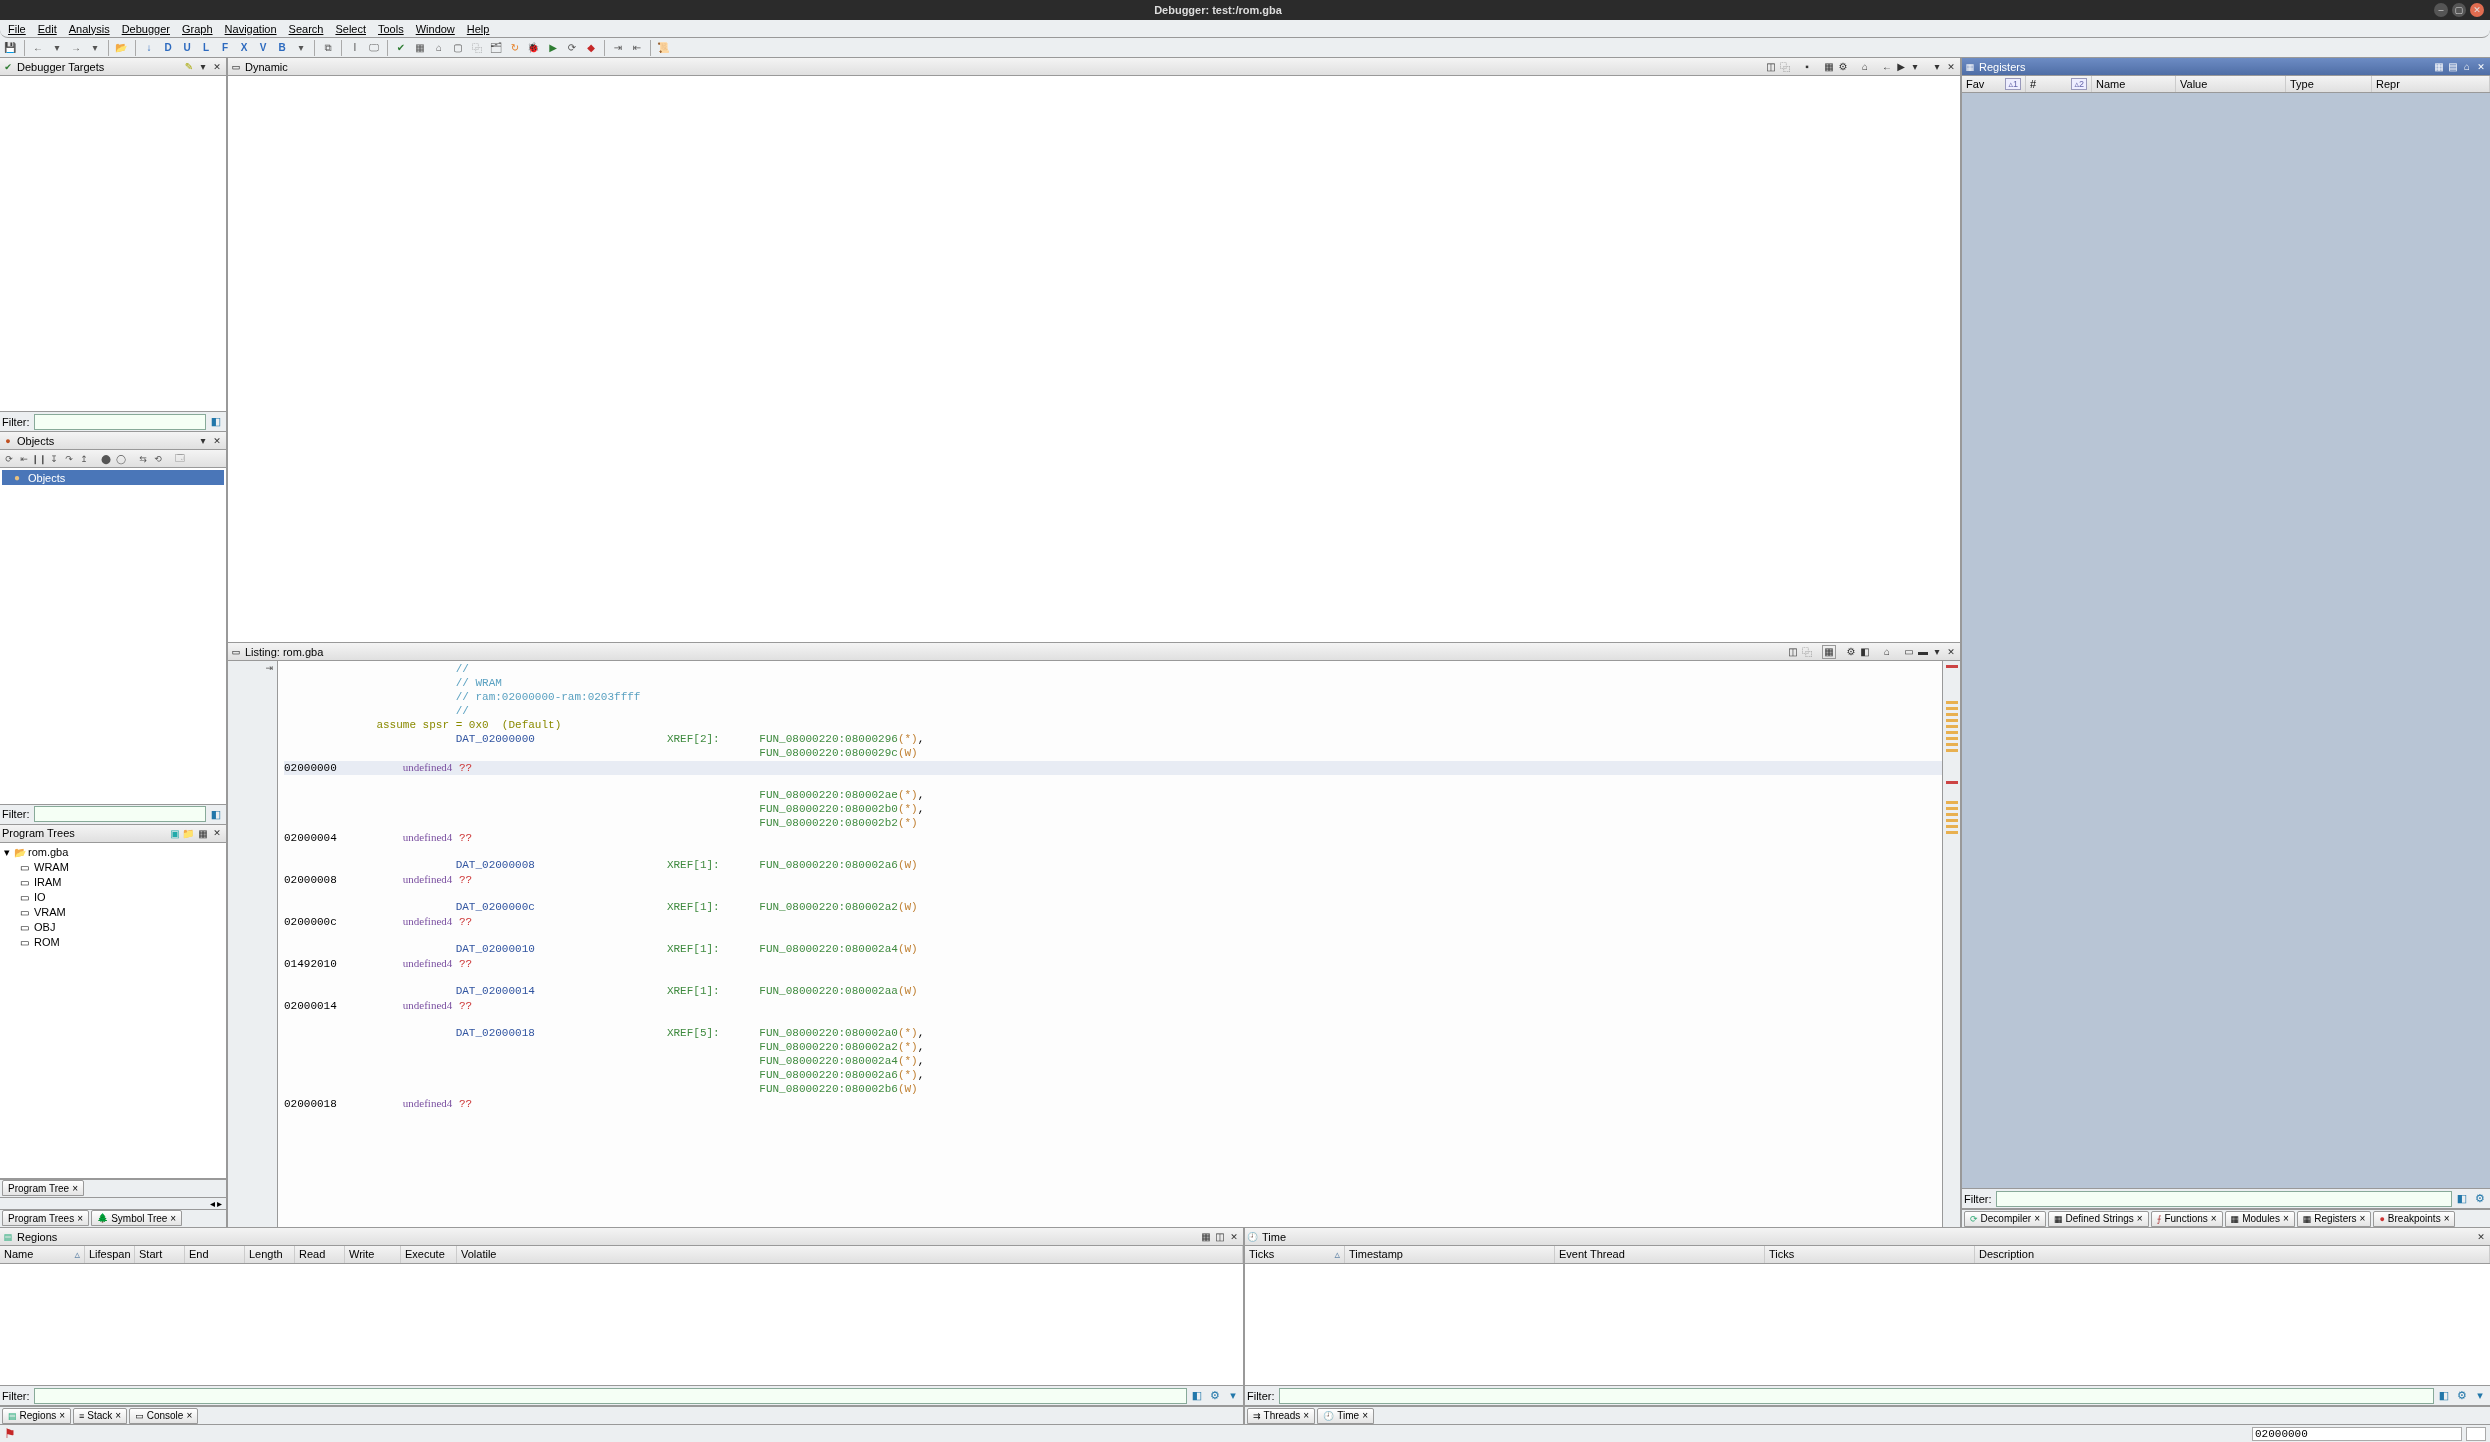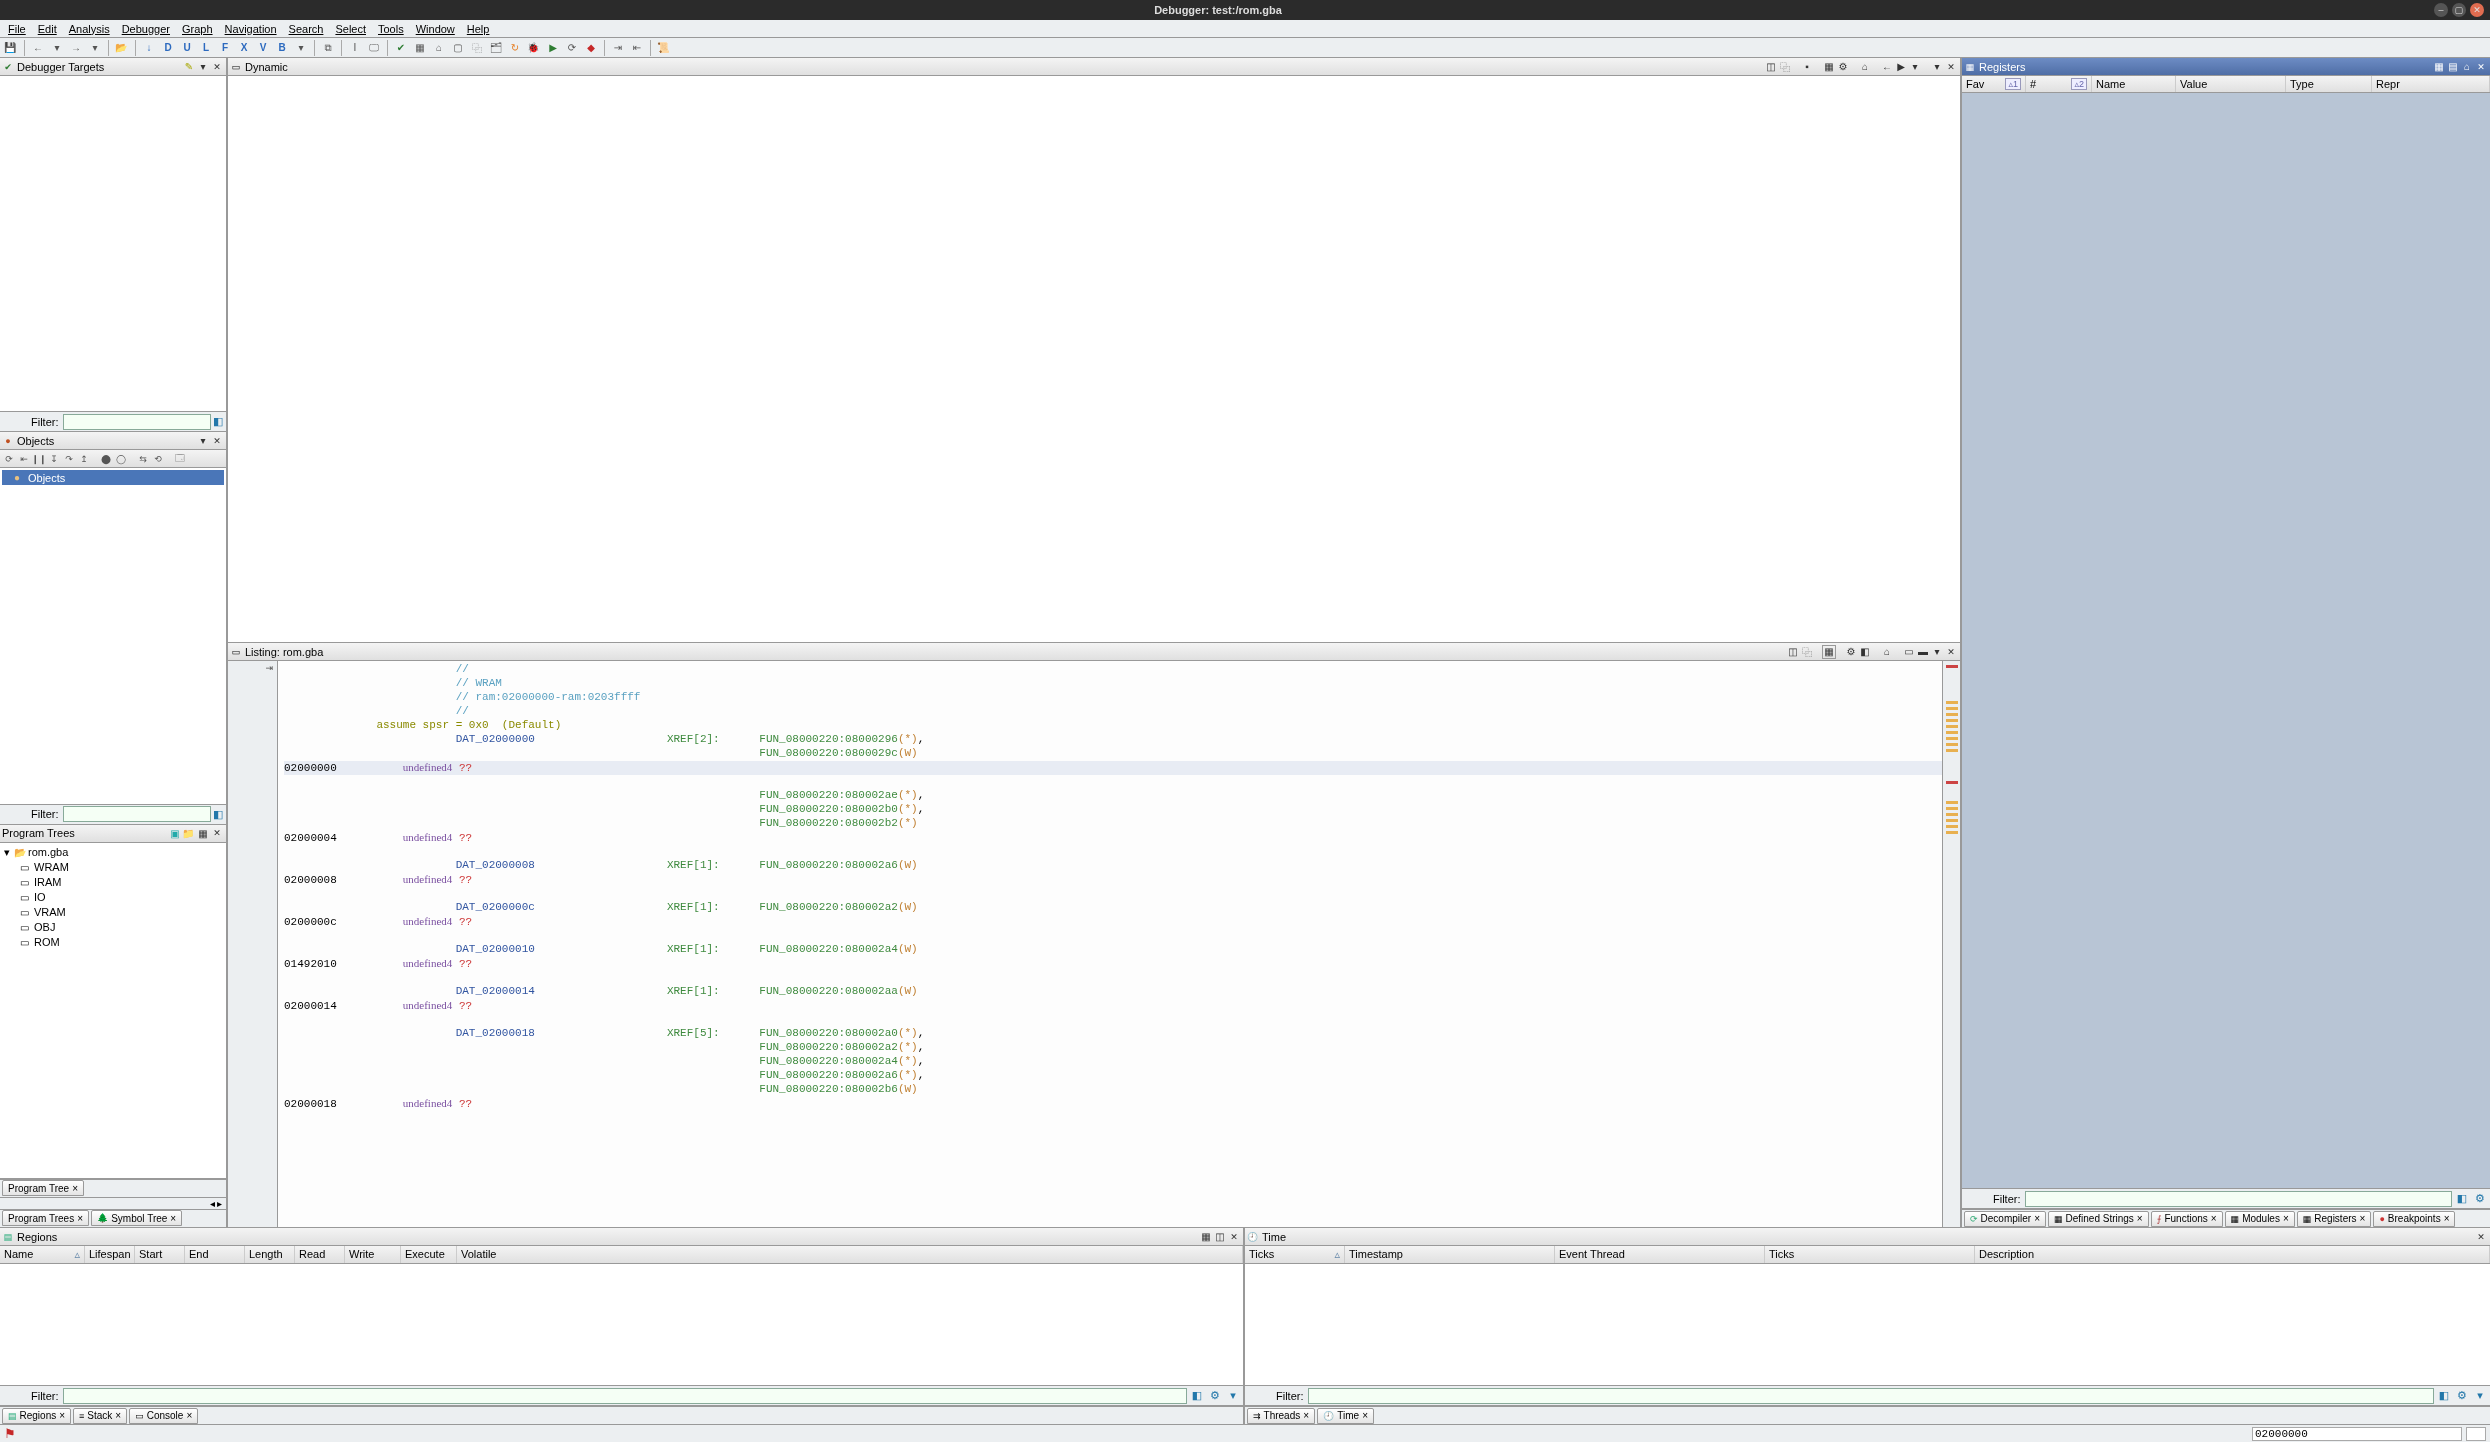--- a/index.html
+++ b/index.html
@@ -8,21 +8,21 @@
 
 
 .titlebar { height: 20px; background: #2b2b2b; color: #ddd; display: flex; align-items: center; padding: 0 6px; font-size: 11px; }
 .titlebar .title { flex: 1; text-align: center; font-weight: bold; }
 .titlebar .wctl { width: 14px; height: 14px; border-radius: 7px; margin-left: 4px; display: inline-flex; align-items: center; justify-content: center; font-size: 9px; cursor: pointer; }
 .wmin { background: #555; }
 .wmax { background: #555; }
 .wclose { background: #e06c50; }
 
 
-.menubar { height: 18px; background: #eceff1; border-bottom: 1px solid #999; display: flex; align-items: center; padding-left: 2px; font-size: 11px; }
+.menubar { height: 18px; background: #eceff1; border-bottom: 1px solid #999; display: flex; align-items: center; padding-left: 2px; font-size: 11px; border-radius: 8px; }
 .menubar .menu { padding: 2px 6px; cursor: pointer; }
 .menubar .menu span.u { text-decoration: underline; }
 
 
 .toolbar { height: 20px; background: #eceff1; border-bottom: 1px solid #999; display: flex; align-items: center; padding: 0 2px; gap: 1px; }
 .tbtn { width: 18px; height: 18px; display: inline-flex; align-items: center; justify-content: center; border: 1px solid transparent; font-size: 10px; cursor: pointer; color: #555; }
 .tsep { width: 1px; height: 16px; background: #aaa; margin: 0 3px; }
 .tbtn.blue { color: #2c6abf; font-weight: bold; }
 .tbtn.green { color: #2e7d32; }
 .tbtn.red { color: #c62828; }
@@ -43,21 +43,21 @@
 .phdr .pbtn { width: 14px; height: 14px; display: inline-flex; align-items: center; justify-content: center; color: #333; cursor: pointer; font-size: 10px; }
 .phdr.active .pbtn { color: #fff; }
 .phdr .pclose::before { content: "✕"; font-size: 9px; }
 
 
 .pbody { flex: 1; background: #fff; overflow: auto; border-bottom: 1px solid #999; min-height: 0; }
 .pbody.lightblue { background: #b8c5d5; }
 
 
 .filterbar { height: 20px; background: #eceff1; display: flex; align-items: center; padding: 0 2px; border-bottom: 1px solid #999; }
-.filterbar label { margin-right: 4px; margin-left: 29px; }
+.filterbar label { margin-right: 4px; }
 .filterbar input { flex: 1; height: 16px; border: 1px solid #8a9; background: #f5fff5; padding: 0 2px; font-size: 11px; }
 .filterbar .fbtn { width: 16px; height: 16px; display: inline-flex; align-items: center; justify-content: center; cursor: pointer; margin-left: 2px; color: #27a; }
 
 
 .objbar { height: 18px; background: linear-gradient(#f4f4f4,#e0e0e0); border-bottom: 1px solid #999; display: flex; align-items: center; padding: 0 2px; gap: 1px; }
 .objbar .obtn { width: 14px; height: 14px; display: inline-flex; align-items: center; justify-content: center; font-size: 9px; color: #555; cursor: pointer; }
 
 
 .tree { padding: 2px; font-size: 11px; }
 .tree .trow { display: flex; align-items: center; height: 15px; cursor: pointer; padding-left: 2px; }

